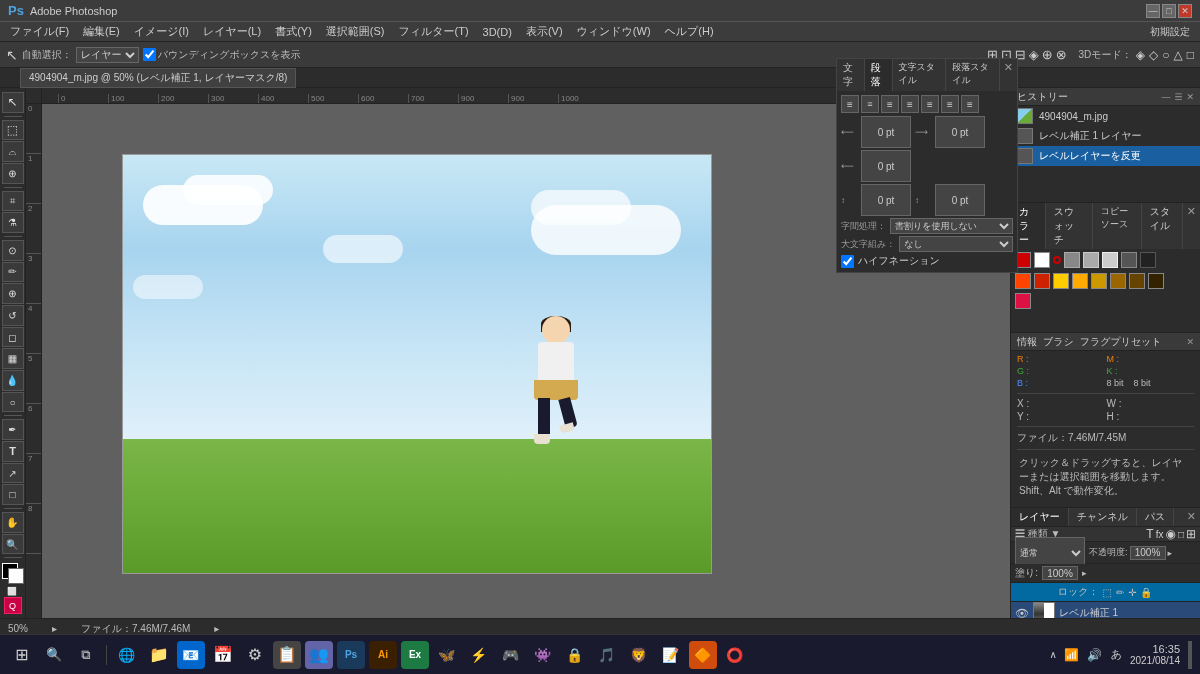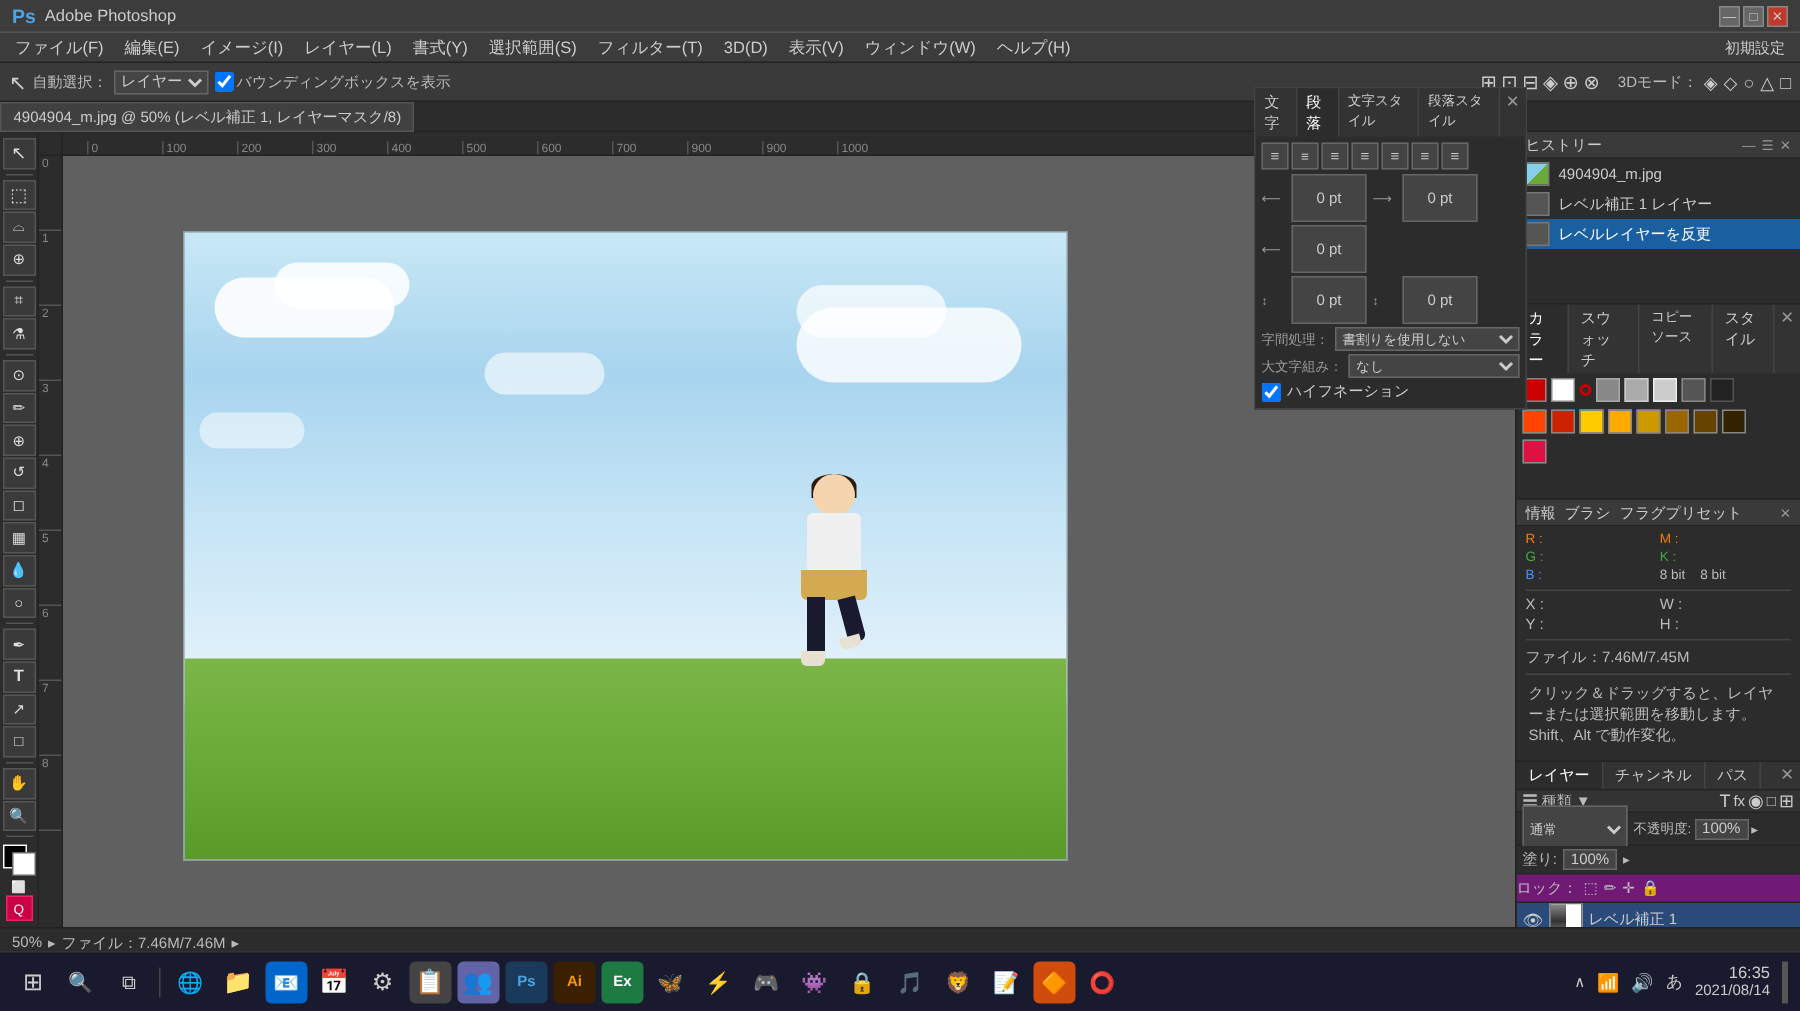--- a/index.html
+++ b/index.html
@@ -432,26 +432,27 @@
       height: 14px;
       background: #444;
       border: 1px solid #666;
       color: #ccc;
       font-size: 10px;
       text-align: center;
     }
     .layer-lock-row {
       display: flex;
       align-items: center;
-      padding: 2px 0;
+      padding: 2px 20px;
       gap: 4px;
       font-size: 10px;
       color: #bbb;
-      background: #701a75;
+      background: #0369a1;
       border-bottom: 1px solid #222;
+      justify-content: center;
     }
     .layer-row {
       display: flex;
       align-items: center;
       height: 28px;
       padding: 0 4px;
       gap: 4px;
       cursor: pointer;
       border-bottom: 1px solid #333;
     }
@@ -559,21 +560,21 @@
     }
 
     
     #status-bar {
       height: 20px;
       background: #2c2c2c;
       border-top: 1px solid #222;
       display: flex;
       align-items: center;
       padding: 0 8px;
-      gap: 4px;
+      gap: 24px;
       font-size: 10px;
       color: #bbb;
       position: absolute;
       bottom: 0;
       left: 0;
       right: 0;
     }
 
     
     #taskbar {
@@ -669,21 +670,21 @@
     <span style="cursor:pointer;">⊗</span>
   </span>
   <span style="font-size:10px;color:#bbb;margin-left:8px;">3Dモード：</span>
   <span style="cursor:pointer;font-size:12px;">◈</span>
   <span style="cursor:pointer;font-size:12px;">◇</span>
   <span style="cursor:pointer;font-size:12px;">○</span>
   <span style="cursor:pointer;font-size:12px;">△</span>
   <span style="cursor:pointer;font-size:12px;">□</span>
 </div>
 
-<div style="height:20px;background:#2c2c2c;border-bottom:1px solid #222;display:flex;align-items:center;padding:0 0;font-size:10px;color:#ccc;">
+<div style="height:20px;background:#2c2c2c;border-bottom:1px solid #222;display:flex;align-items:center;padding:0 20px;font-size:10px;color:#ccc;">
   <span style="padding:2px 8px;background:#404040;border:1px solid #555;font-size:10px;cursor:pointer;">4904904_m.jpg @ 50% (レベル補正 1, レイヤーマスク/8)</span>
 </div>
 
 <div id="main-layout" style="display:flex;height:530px;">
 
   <div id="toolbox">
 
     <div class="tool-btn">↖</div>
     <div class="tool-separator"></div>
     <div class="tool-btn">⬚</div>

